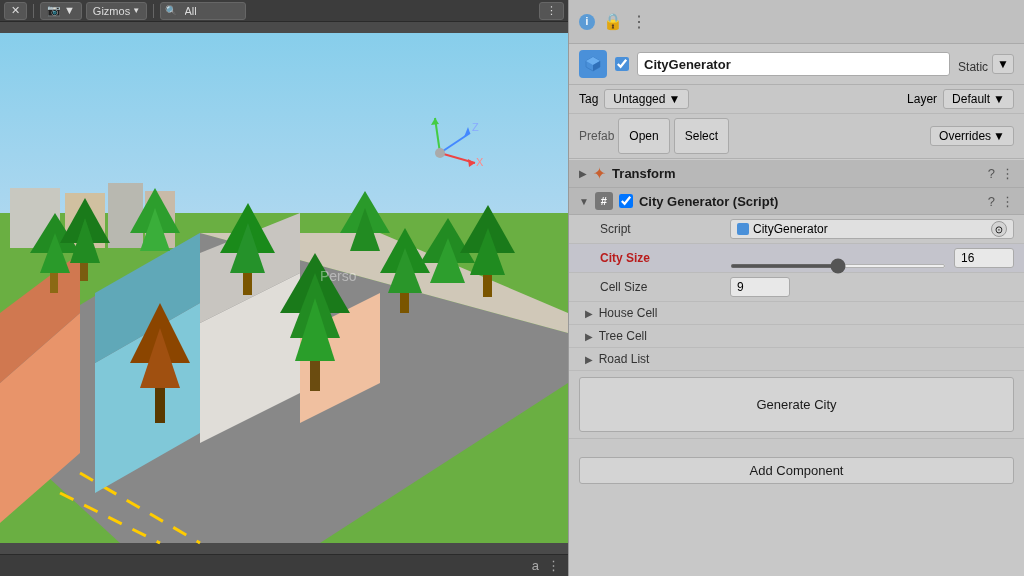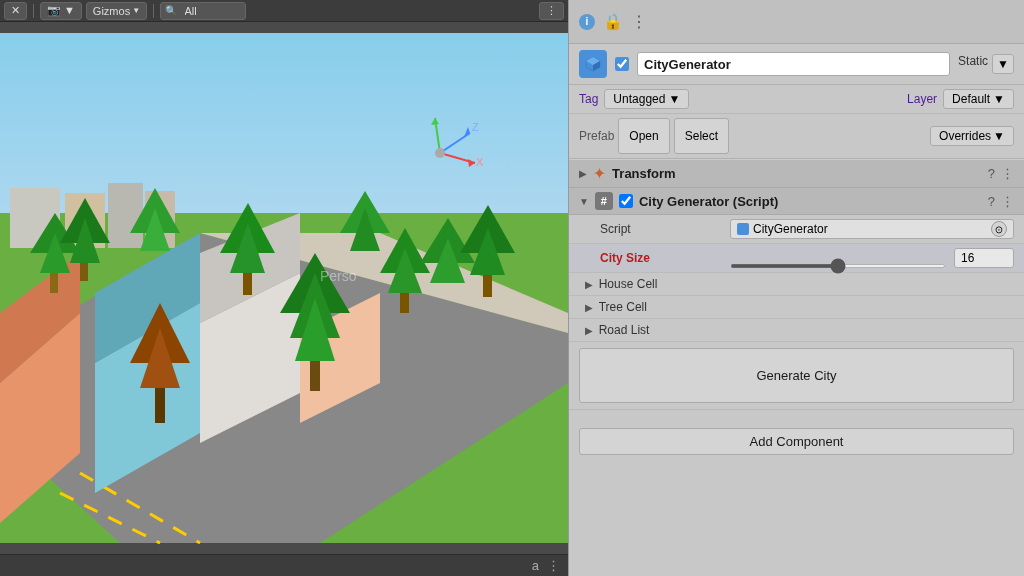--- a/index.html
+++ b/index.html
@@ -169,21 +169,21 @@
       border-radius: 3px;
       padding: 2px 6px;
       font-size: 13px;
       font-weight: 600;
       color: #1a1a1a;
       height: 24px;
     }
 
     .static-row {
       display: flex;
-      align-items: flex-start;
+      align-items: flex-end;
       gap: 4px;
     }
 
     .static-label {
       font-size: 12px;
       color: #333;
     }
 
     .static-dropdown {
       background: #d4d4d4;
@@ -198,21 +198,21 @@
     .tag-layer-row {
       padding: 4px 10px;
       display: flex;
       align-items: center;
       gap: 6px;
       border-bottom: 1px solid #b8b8b8;
     }
 
     .tag-label, .layer-label {
       font-size: 12px;
-      color: #4c1d95;
+      color: #000000;
     }
 
     .dropdown-btn {
       background: #d4d4d4;
       border: 1px solid #aaa;
       border-radius: 3px;
       font-size: 12px;
       padding: 1px 8px;
       height: 20px;
       cursor: pointer;
@@ -697,20 +697,26 @@
     
     <div class="field-row" style="background:#c4c4cc;">
       <span class="field-label blue">City Size</span>
       <div class="slider-container">
         <input type="range" class="city-slider" min="0" max="32" value="16" style="">
         <input class="field-input" type="text" value="16" style="">
       </div>
     </div>
 
     
+    <div class="field-row">
+      <span class="field-label">Cell Size</span>
+      <div class="field-value-container">
+        <input class="field-input" type="text" value="9" style="">
+      </div>
+    </div>
 
     
     <div class="foldout-row">
       <span class="foldout-arrow">▶</span>
       <span class="foldout-label">House Cell</span>
     </div>
 
     
     <div class="foldout-row">
       <span class="foldout-arrow">▶</span>

